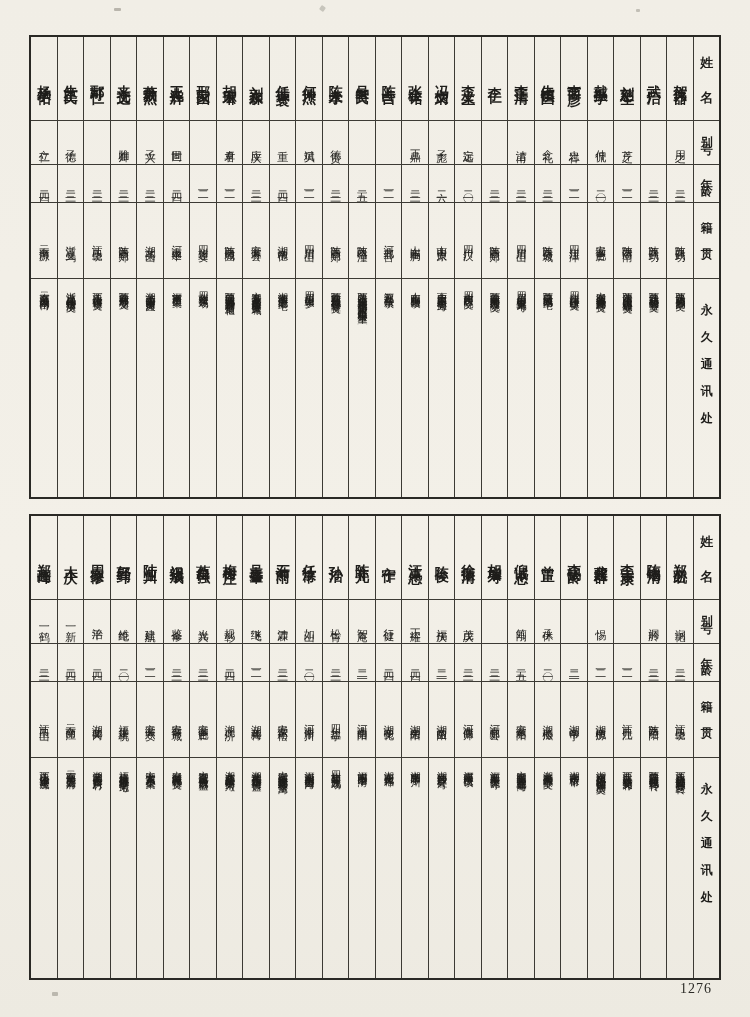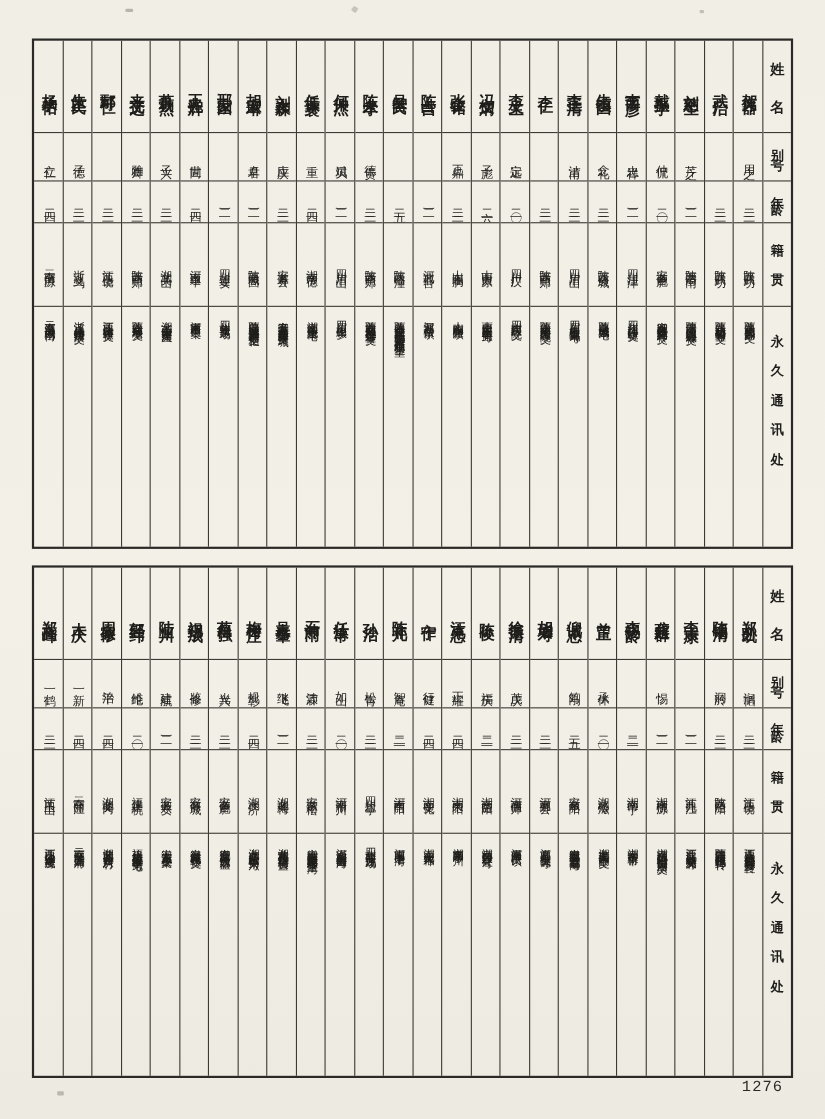--- a/index.html
+++ b/index.html
@@ -56,21 +56,21 @@
   .header-col .name-cell   { justify-content: flex-start; padding-top: 9px;  letter-spacing: 34px; font-size: 13px; }
   .header-col .alias-cell  { justify-content: flex-start; padding-top: 5px;  letter-spacing: 9px;  font-size: 12px; }
   .header-col .age-cell    { justify-content: flex-start; padding-top: 3px;  letter-spacing: 7px;  font-size: 12px; }
   .header-col .native-cell { justify-content: flex-start; padding-top: 9px;  letter-spacing: 27px; font-size: 12px; }
   .header-col .address-cell{ justify-content: flex-start; padding-top: 14px; letter-spacing: 27px; font-size: 12px; line-height: normal; }
 
   
   .page-number {
     position: absolute; right: 38px; bottom: 20px;
     font-size: 14px; letter-spacing: 1px;
-    font-family: Liberation Mono, monospace;
+    font-family: Liberation Serif, serif;
     color: #2b2a26;
   }
 
   
   .scan-artifact { position: absolute; background: #8a867c; opacity: .55; border-radius: 1px; }
   .artifact-1 { left: 114px; top: 8px;  width: 7px; height: 3px; }
   .artifact-2 { left: 320px; top: 6px;  width: 5px; height: 5px; opacity: .4; transform: rotate(35deg); }
   .artifact-3 { left: 636px; top: 9px;  width: 4px; height: 3px; opacity: .45; }
   .artifact-4 { left: 52px;  top: 992px; width: 6px; height: 4px; opacity: .5; }
 </style>

